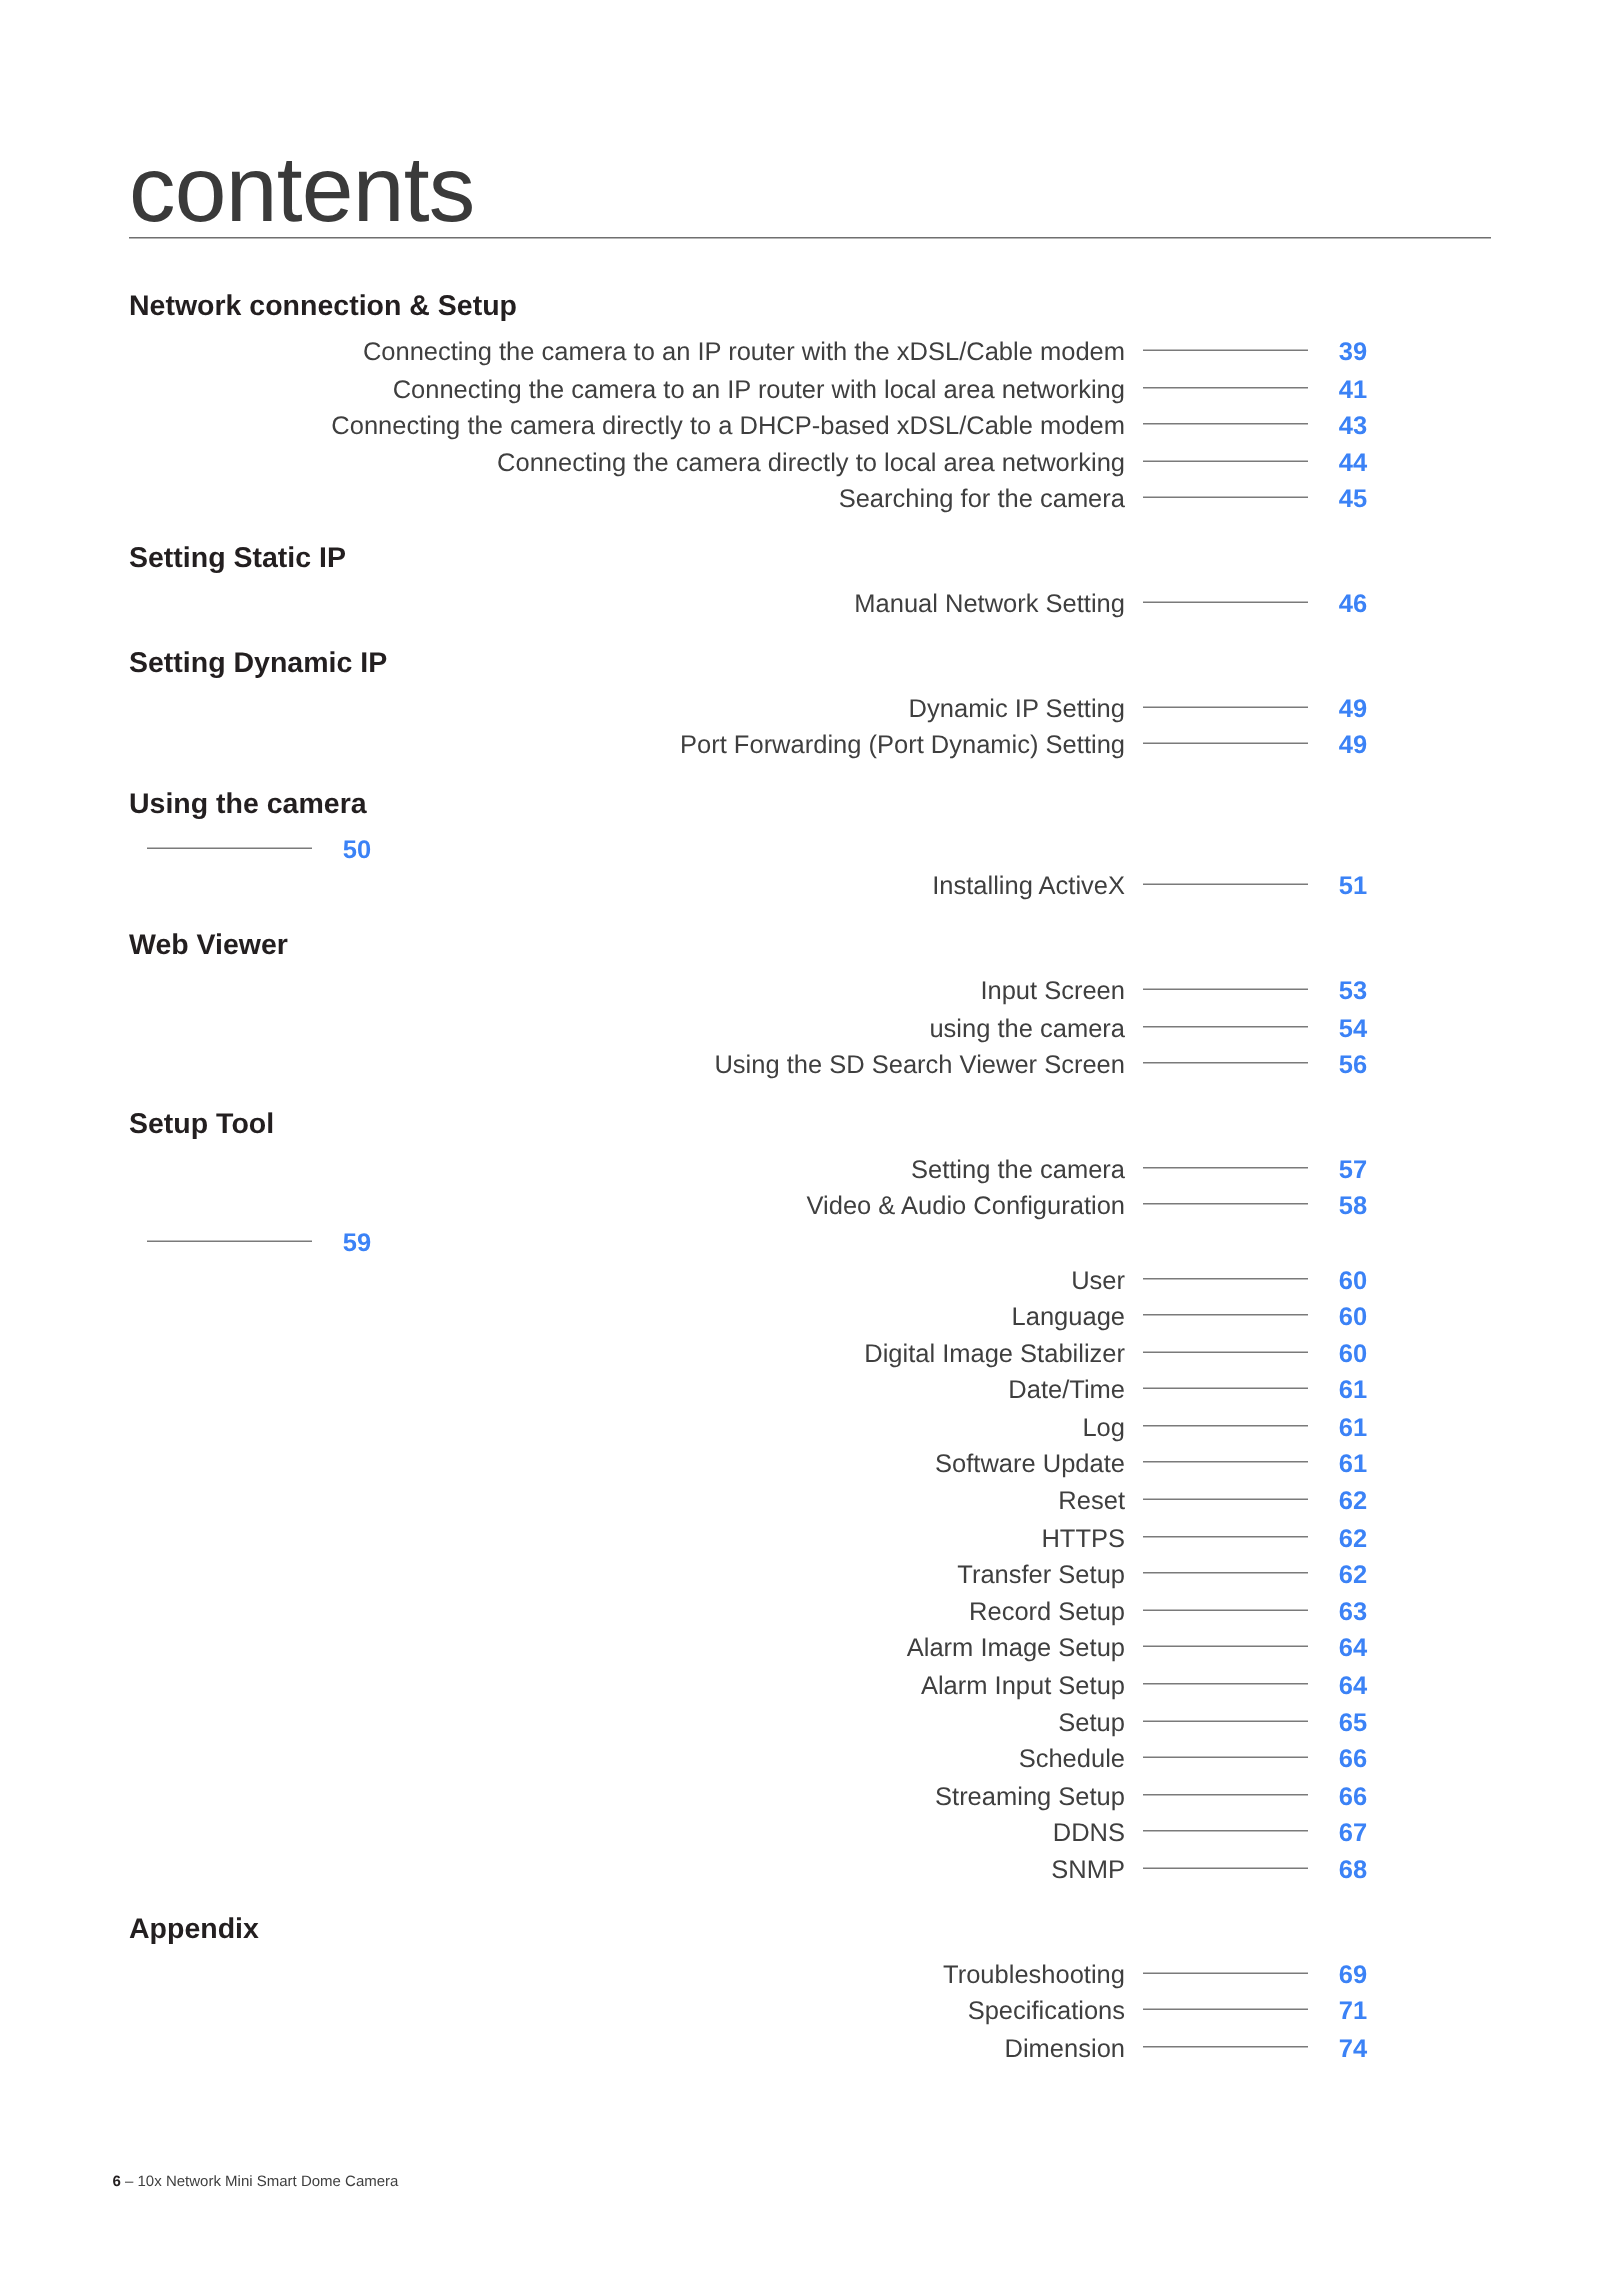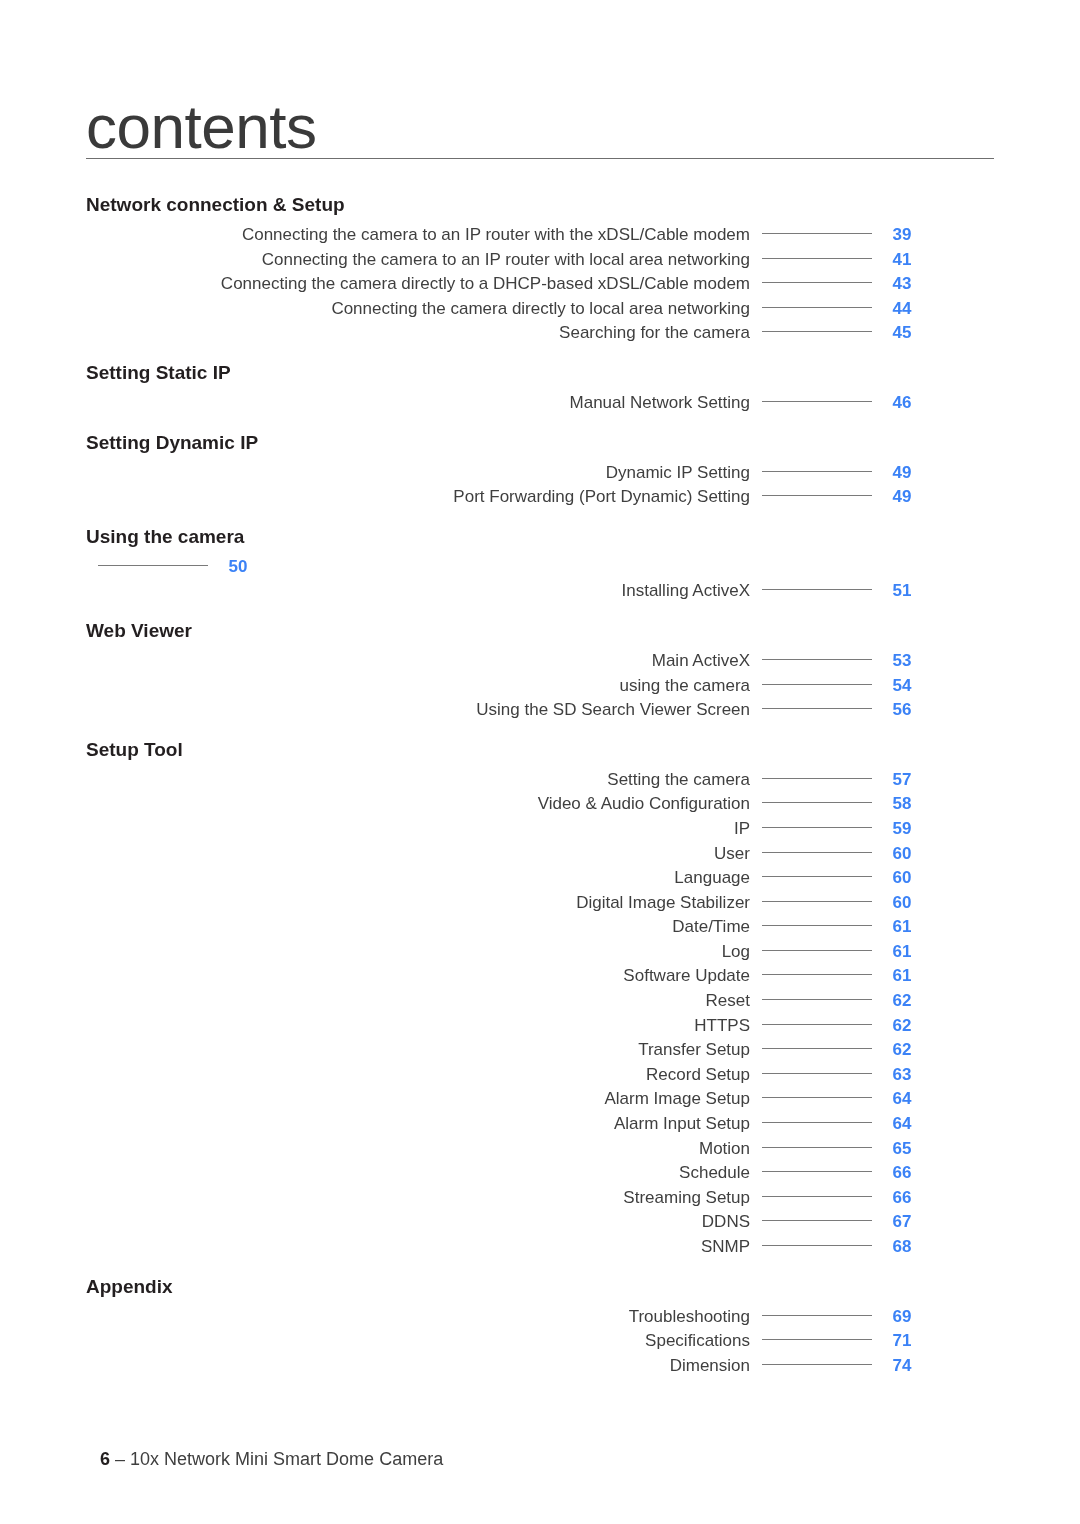--- a/index.html
+++ b/index.html
@@ -91,23 +91,23 @@
   .entry-page {
     flex: 0 0 40px;
     text-align: center;
     font-size: 17px;
     font-weight: bold;
     color: #3b82f6;
   }
   
   .footer {
     position: absolute;
-    left: 100px;
+    left: 75px;
     top: 1449px;
-    font-size: 18px;
+    font-size: 10px;
     color: #3f3f3f;
   }
   .footer .pagenum {
     font-weight: bold;
     color: #231f20;
   }
 </style>
 </head>
 <body>
 
@@ -174,21 +174,21 @@
         </div>
         <div class="entry">
           <div class="entry-label">Installing ActiveX</div>
           <div class="leader"></div>
           <div class="entry-page">51</div>
         </div>
       </div>
       <div class="section">
         <div class="section-title">Web Viewer</div>
         <div class="entry">
-          <div class="entry-label">Main ActiveX</div>
+          <div class="entry-label">Input Screen</div>
           <div class="leader"></div>
           <div class="entry-page">53</div>
         </div>
         <div class="entry">
           <div class="entry-label">using the camera</div>
           <div class="leader"></div>
           <div class="entry-page">54</div>
         </div>
         <div class="entry">
           <div class="entry-label">Using the SD Search Viewer Screen</div>
@@ -202,21 +202,20 @@
           <div class="entry-label">Setting the camera</div>
           <div class="leader"></div>
           <div class="entry-page">57</div>
         </div>
         <div class="entry">
           <div class="entry-label">Video &amp; Audio Configuration</div>
           <div class="leader"></div>
           <div class="entry-page">58</div>
         </div>
         <div class="entry">
-          <div class="entry-label">IP</div>
           <div class="leader"></div>
           <div class="entry-page">59</div>
         </div>
         <div class="entry">
           <div class="entry-label">User</div>
           <div class="leader"></div>
           <div class="entry-page">60</div>
         </div>
         <div class="entry">
           <div class="entry-label">Language</div>
@@ -267,21 +266,21 @@
           <div class="entry-label">Alarm Image Setup</div>
           <div class="leader"></div>
           <div class="entry-page">64</div>
         </div>
         <div class="entry">
           <div class="entry-label">Alarm Input Setup</div>
           <div class="leader"></div>
           <div class="entry-page">64</div>
         </div>
         <div class="entry">
-          <div class="entry-label">Motion</div>
+          <div class="entry-label">Setup</div>
           <div class="leader"></div>
           <div class="entry-page">65</div>
         </div>
         <div class="entry">
           <div class="entry-label">Schedule</div>
           <div class="leader"></div>
           <div class="entry-page">66</div>
         </div>
         <div class="entry">
           <div class="entry-label">Streaming Setup</div>

